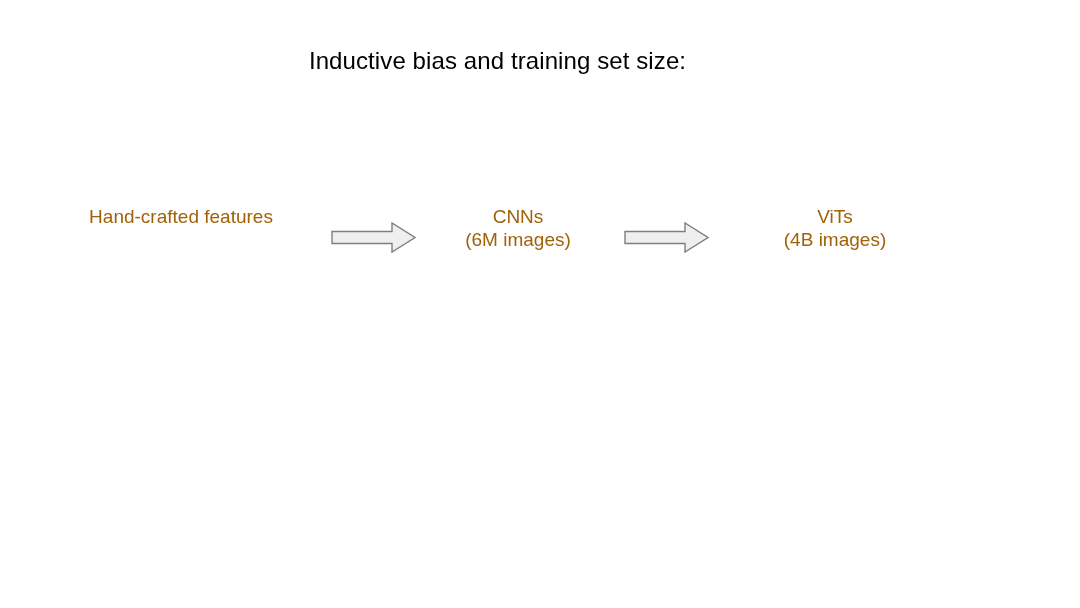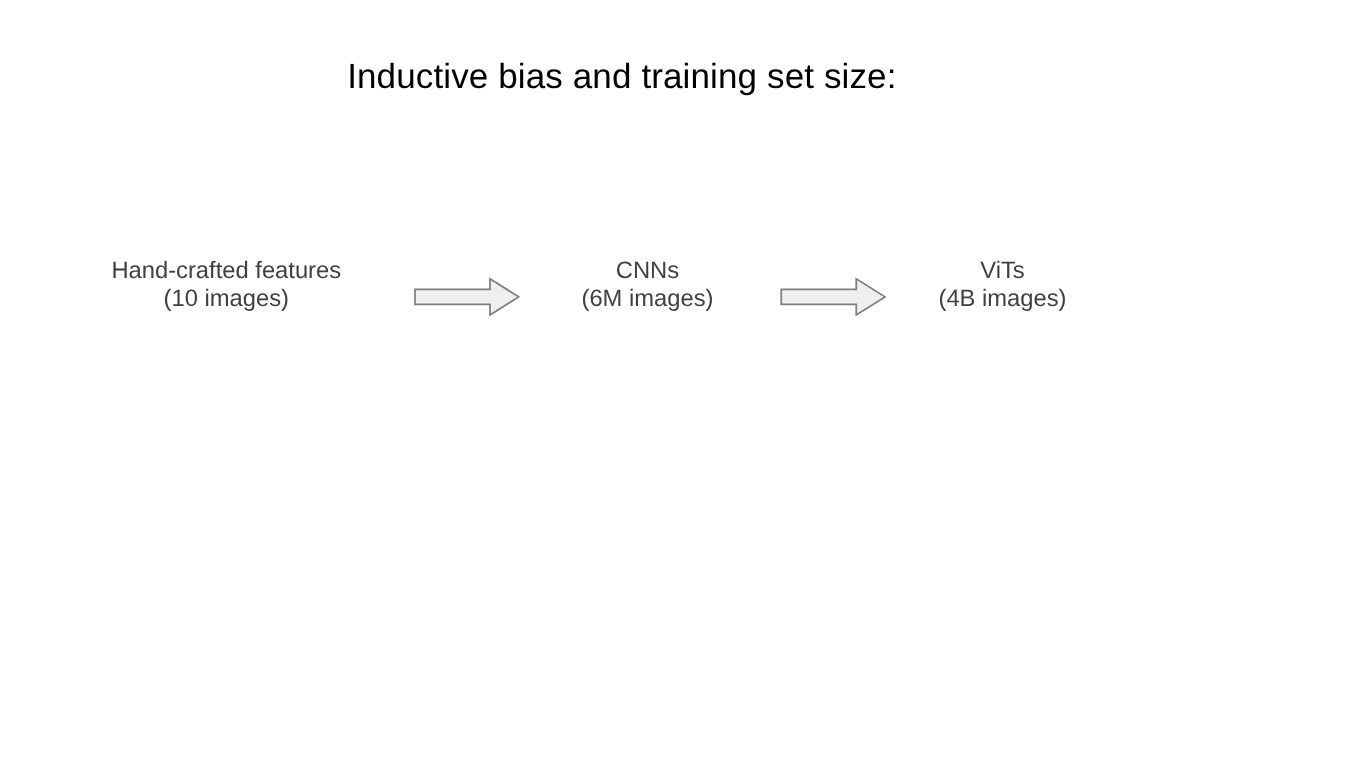--- a/index.html
+++ b/index.html
@@ -23,21 +23,21 @@
   }
 
   
   #slide-title {
     position: absolute;
     left: 0;
     top: 42px;
     width: 995px;
     text-align: center;
     color: #000000;
-    font-size: 28px;
+    font-size: 24px;
     line-height: 37px;
     font-weight: 400;
     letter-spacing: 0.1px;
   }
   #slide-title .title-line {
     display: block;
     white-space: pre;
   }
 
   
@@ -46,36 +46,36 @@
     left: 0;
     top: 205px;
     width: 1080px;
     height: 60px;
   }
 
   .stage {
     position: absolute;
     top: 0;
     text-align: center;
-    color: #404040;
+    color: #a16207;
     font-size: 19px;
     line-height: 23px;
     font-weight: 400;
     white-space: nowrap;
   }
   .stage .stage-name,
   .stage .stage-scale {
     display: block;
     white-space: pre;
   }
 
   
   #stage-handcrafted { left: 11px;  width: 340px; }
   #stage-cnns        { left: 348px; width: 340px; }
-  #stage-vits        { left: 632px; width: 340px; }
+  #stage-vits        { left: 665px; width: 340px; }
 
   
   .flow-arrow {
     position: absolute;
     top: 17px;        
     width: 85px;
     height: 31px;
     display: block;
   }
   #flow-arrow-1 { left: 331px; }
@@ -95,21 +95,20 @@
 <div id="slide">
 
   <div id="slide-title">
     <span class="title-line">Inductive bias and training set size:</span>
   </div>
 
   <div id="pipeline">
 
     <div class="stage" id="stage-handcrafted">
       <span class="stage-name">Hand-crafted features</span>
-      <span class="stage-scale">(10 images)</span>
     </div>
 
     <span class="flow-arrow" id="flow-arrow-1">
       <svg viewBox="0 0 85 31" preserveAspectRatio="none" aria-hidden="true">
         <polygon class="arrow-body" points="1,9.5 61,9.5 61,1 84,15.5 61,30 61,21.5 1,21.5"></polygon>
       </svg>
     </span>
 
     <div class="stage" id="stage-cnns">
       <span class="stage-name">CNNs</span>

